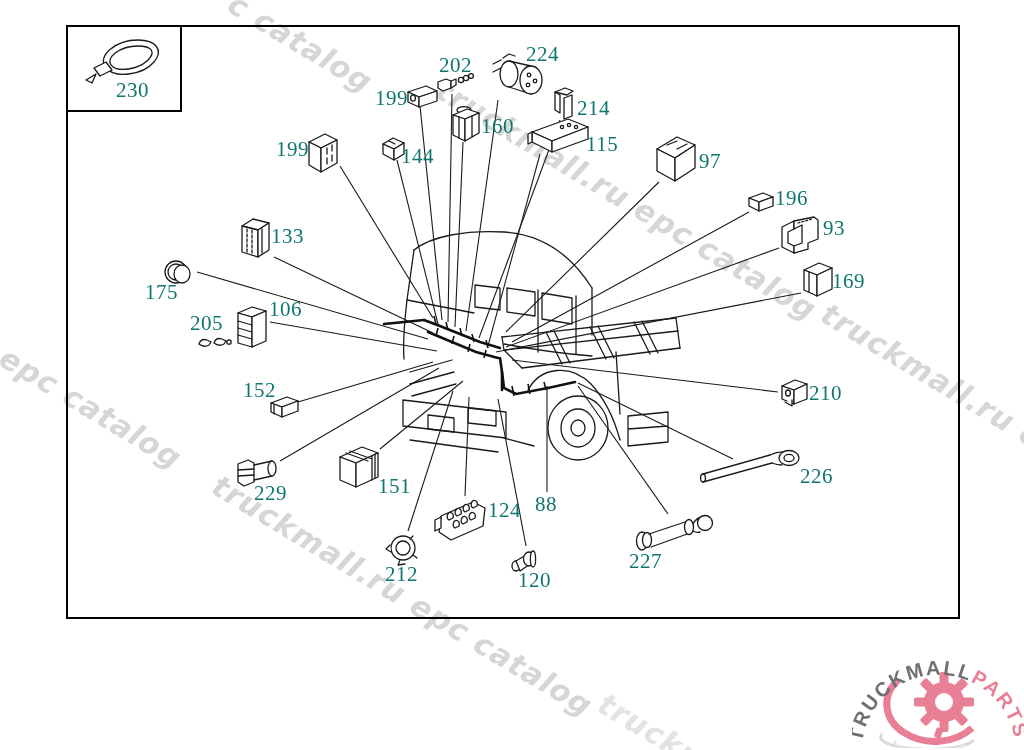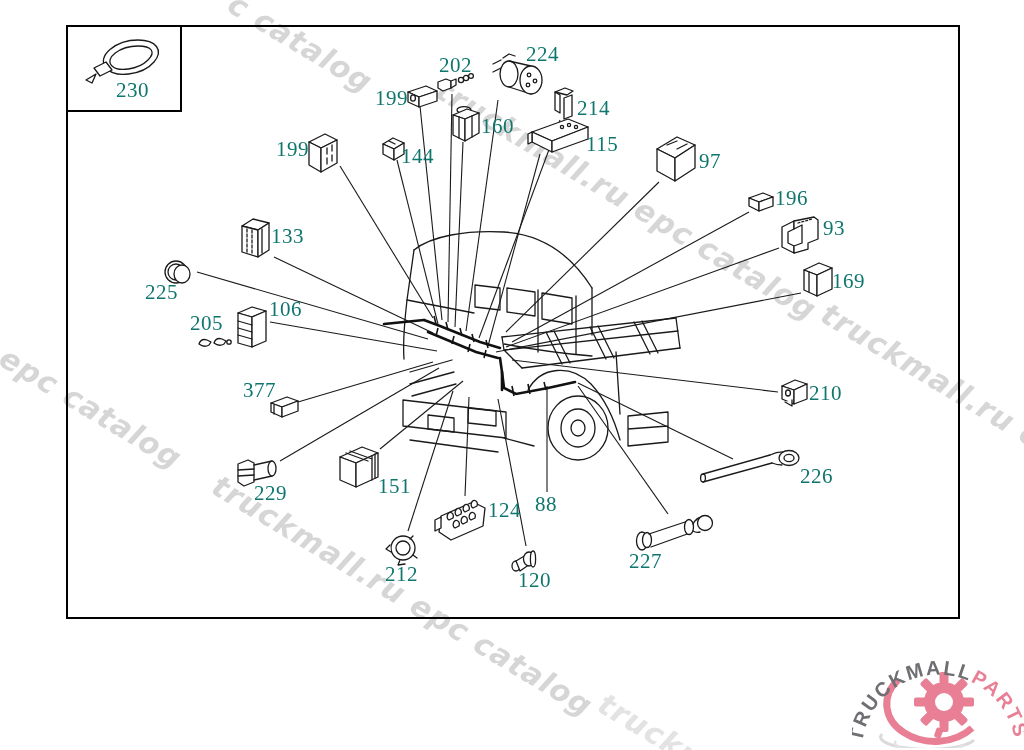--- a/index.html
+++ b/index.html
@@ -335,24 +335,24 @@
   <span class="lbl" style="left:481px;top:116px">160</span>
   <span class="lbl" style="left:577px;top:98px">214</span>
   <span class="lbl" style="left:586px;top:134px">115</span>
   <span class="lbl" style="left:276px;top:139px">199</span>
   <span class="lbl" style="left:401px;top:146px">144</span>
   <span class="lbl" style="left:699px;top:151px">97</span>
   <span class="lbl" style="left:775px;top:188px">196</span>
   <span class="lbl" style="left:823px;top:218px">93</span>
   <span class="lbl" style="left:832px;top:271px">169</span>
   <span class="lbl" style="left:271px;top:226px">133</span>
-  <span class="lbl" style="left:145px;top:282px">225</span>
+  <span class="lbl" style="left:145px;top:282px">175</span>
   <span class="lbl" style="left:269px;top:299px">106</span>
   <span class="lbl" style="left:190px;top:313px">205</span>
-  <span class="lbl" style="left:243px;top:380px">377</span>
+  <span class="lbl" style="left:243px;top:380px">152</span>
   <span class="lbl" style="left:809px;top:383px">210</span>
   <span class="lbl" style="left:254px;top:483px">229</span>
   <span class="lbl" style="left:378px;top:476px">151</span>
   <span class="lbl" style="left:488px;top:500px">124</span>
   <span class="lbl" style="left:385px;top:564px">212</span>
   <span class="lbl" style="left:518px;top:570px">120</span>
   <span class="lbl" style="left:535px;top:494px">88</span>
   <span class="lbl" style="left:800px;top:466px">226</span>
   <span class="lbl" style="left:629px;top:551px">227</span>
 

